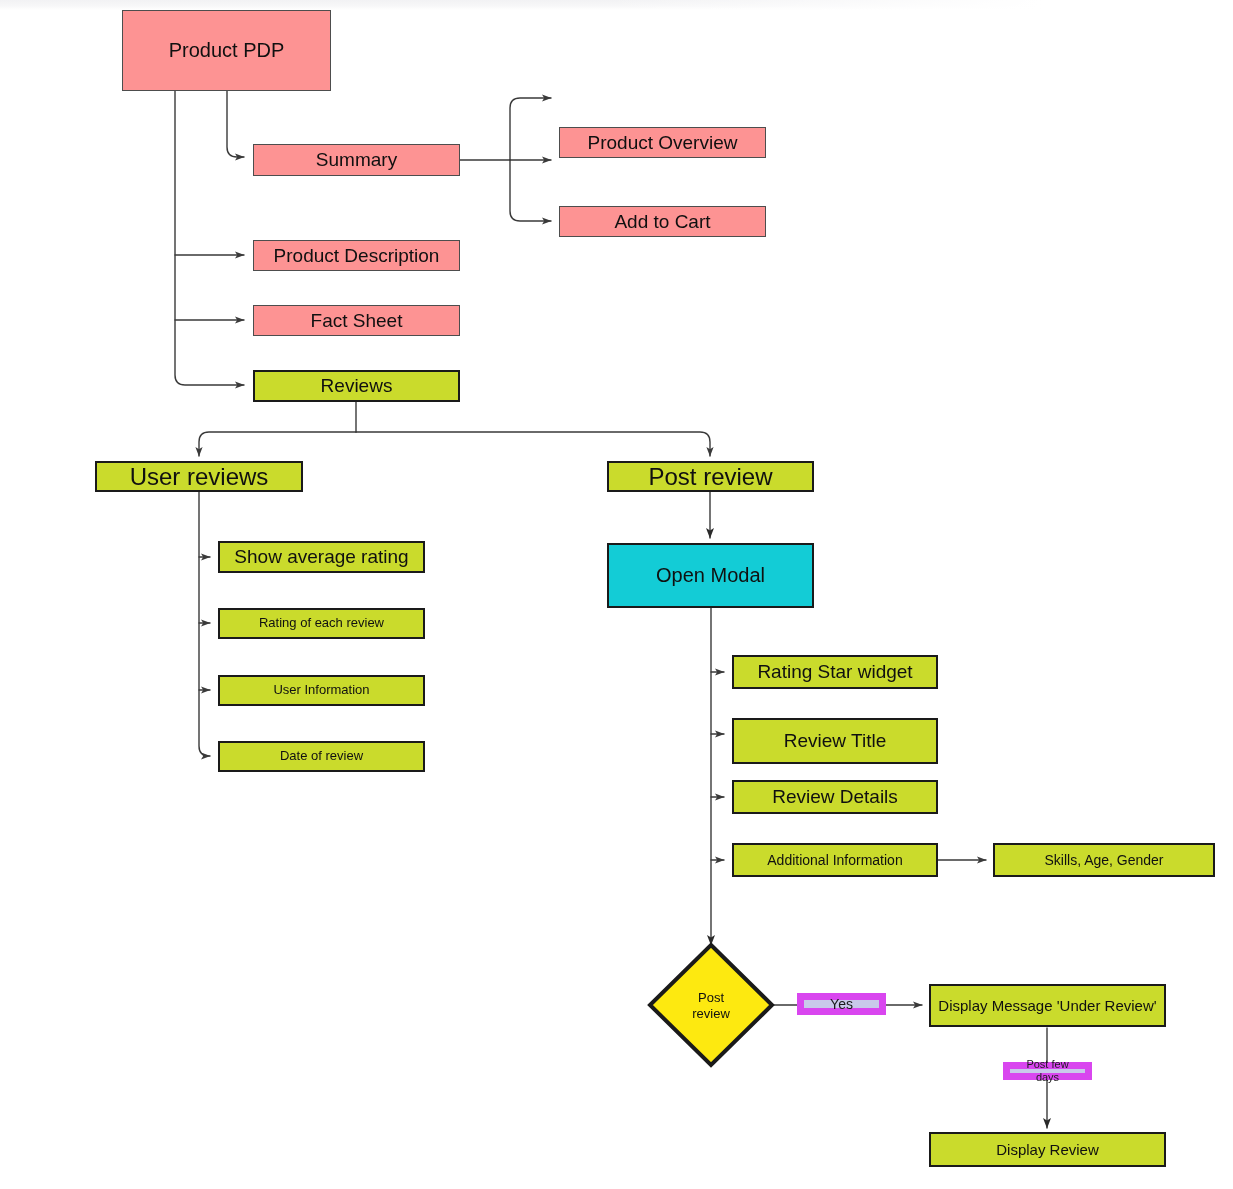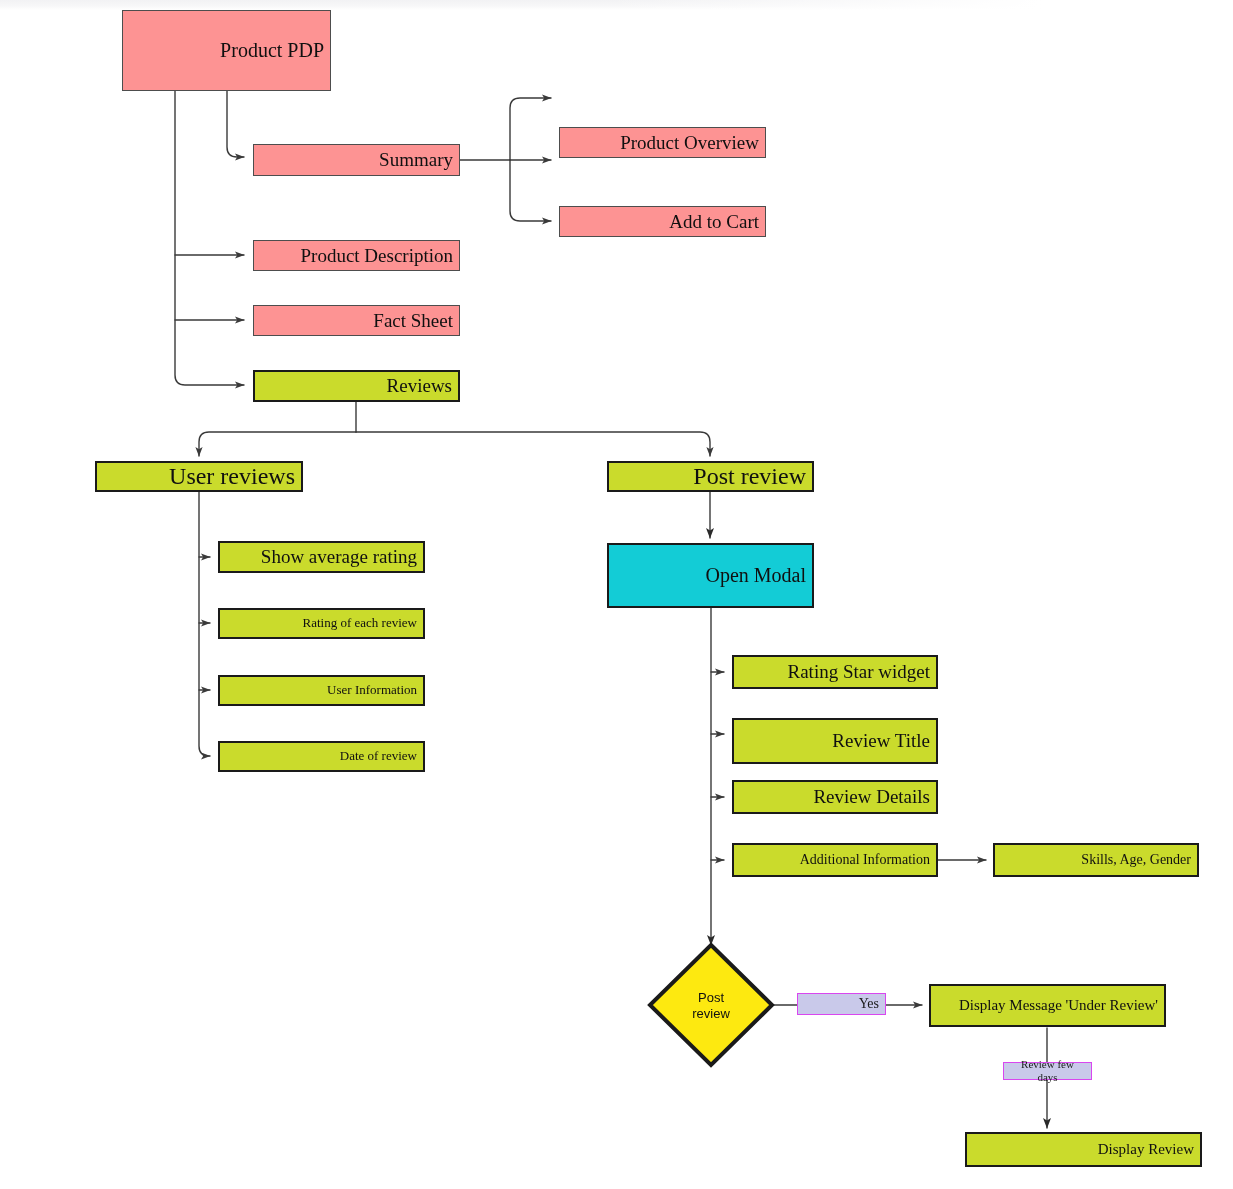--- a/index.html
+++ b/index.html
@@ -45,31 +45,30 @@
     top: 0;
     width: 1233px;
     height: 1189px;
     pointer-events: none;
   }
   .node {
     position: absolute;
     box-sizing: border-box;
     display: flex;
     align-items: center;
-    justify-content: flex-end;
+    justify-content: center;
     text-align: center;
     color: #101010;
     line-height: 1.15;
     padding: 0 6px;
-    font-family: Liberation Serif, serif;
   }
   .node.pink   { background: #fd9393; border: 1.5px solid #4d4d4d; }
   .node.green  { background: #cadb2c; border: 2.5px solid #1a1a1a; }
   .node.cyan   { background: #13ccd6; border: 2.5px solid #1a1a1a; }
-  .node.lav    { background: #c9c9ea; border: 1px solid #d946ef; color: #1a1a1a; }
+  .node.lav    { background: #c9c9ea; border: 7px solid #d946ef; color: #1a1a1a; }
   .fs-20 { font-size: 20px; }
   .fs-19 { font-size: 19px; }
   .fs-18 { font-size: 24px; }
   .fs-15 { font-size: 15px; }
   .fs-14 { font-size: 14px; }
   .fs-13 { font-size: 13px; }
   .fs-11 { font-size: 11px; }
   .diamond-label {
     position: absolute;
     display: flex;
@@ -213,38 +212,38 @@
   </div>
 
   <div class="node green fs-19" style="left:732px; top:780px; width:206px; height:34px;">
     <span>Review Details</span>
   </div>
 
   <div class="node green fs-14" style="left:732px; top:843px; width:206px; height:34px;">
     <span>Additional Information</span>
   </div>
 
-  <div class="node green fs-14" style="left:993px; top:843px; width:206px; height:34px;">
+  <div class="node green fs-14" style="left:993px; top:843px; width:222px; height:34px;">
     <span>Skills, Age, Gender</span>
   </div>
 
   <div class="diamond-label" style="left:661px; top:985px; width:100px; height:42px;">
     <span>Post</span>
     <span>review</span>
   </div>
 
   <div class="node lav fs-14" style="left:797px; top:993px; width:89px; height:22px;">
     <span>Yes</span>
   </div>
 
   <div class="node green fs-15" style="left:929px; top:984px; width:237px; height:43px;">
     <span>Display Message 'Under Review'</span>
   </div>
 
   <div class="node lav fs-11" style="left:1003px; top:1062px; width:89px; height:18px;">
-    <span>Review few days</span>
-  </div>
-
-  <div class="node green fs-15" style="left:965px; top:1132px; width:237px; height:35px;">
+    <span>Post few days</span>
+  </div>
+
+  <div class="node green fs-15" style="left:929px; top:1132px; width:237px; height:35px;">
     <span>Display Review</span>
   </div>
 
 </div>
 
 </body></html>

